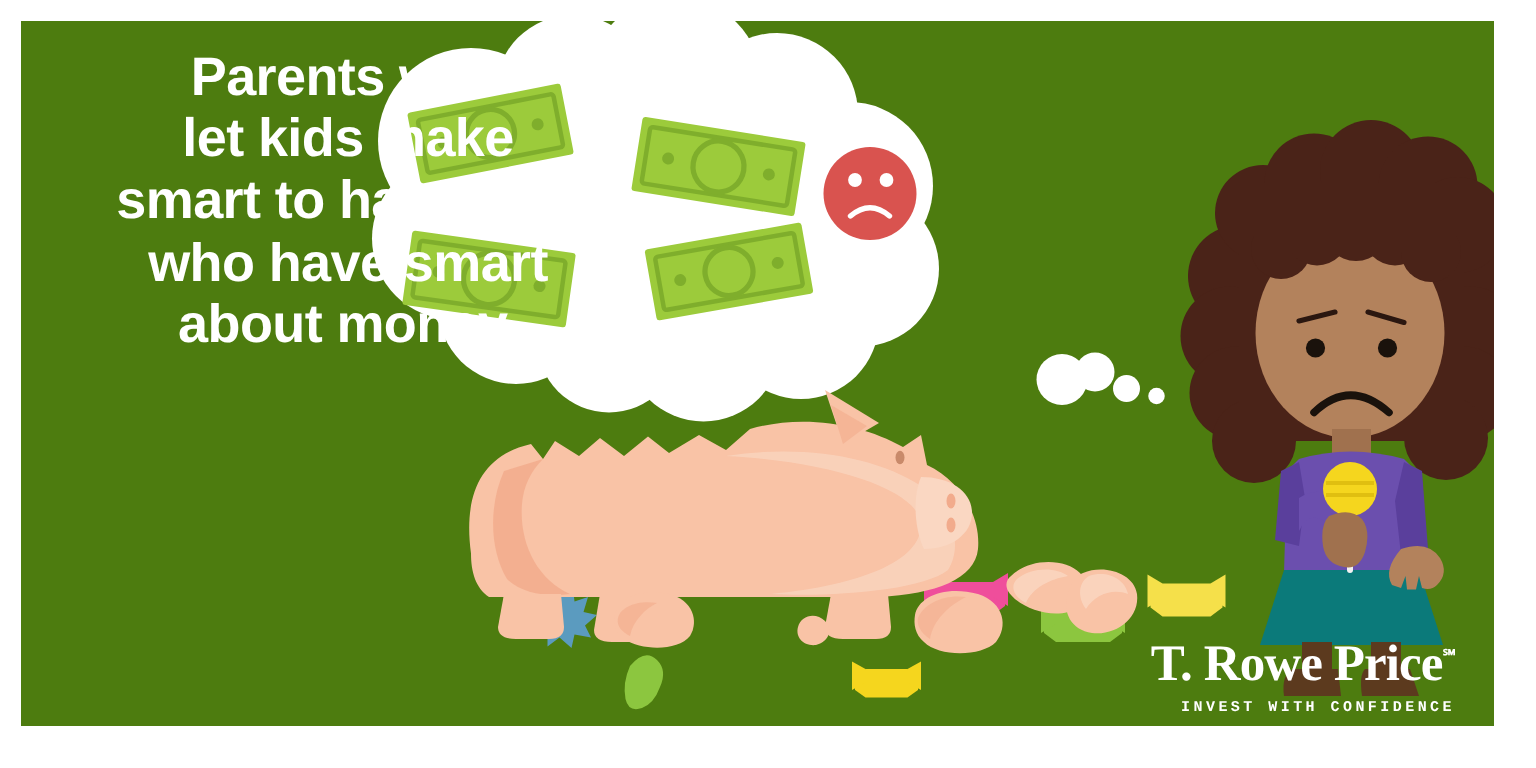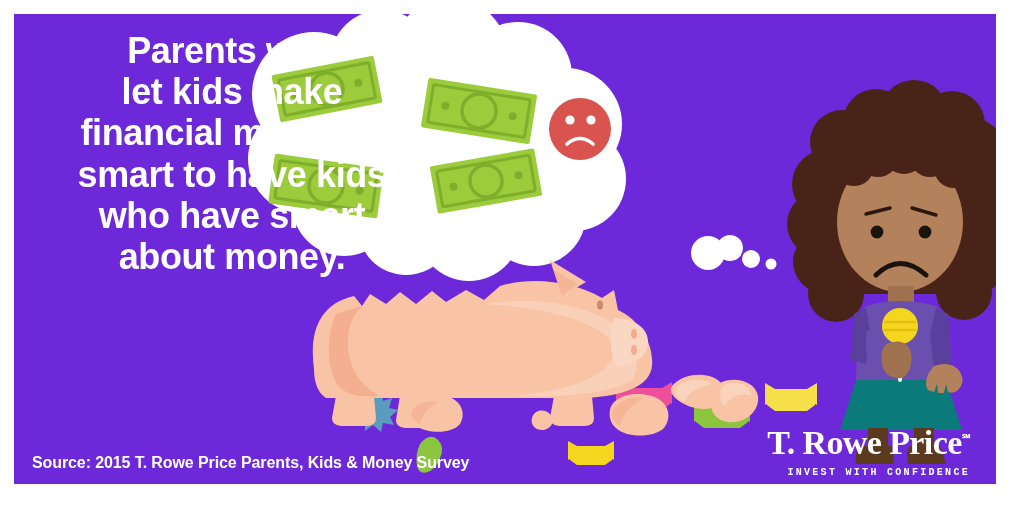--- a/index.html
+++ b/index.html
@@ -21,21 +21,21 @@
     background: #ffffff;
   }
 
   
   #canvas {
     position: absolute;
     left: 14px;
     top: 14px;
     width: 982px;
     height: 470px;
-    background: #6d28d9;
+    background: #4d7c0f;
     overflow: hidden;
   }
 
   
   #headline {
     position: absolute;
     left: 8px;
     top: 16px;
     width: 420px;
     text-align: center;
@@ -331,27 +331,25 @@
 
         <g>
           <path d="M872 330 q14 -6 22 2 q6 8 2 22 q-4 12 -14 10 q-12 -2 -14 -14 q-2 -14 4 -20 Z" fill="#a0714e"></path>
         </g>
       </g>
     </svg>
 
     <div id="headline">
       <span class="ln">Parents who</span>
       <span class="ln">let kids make</span>
-      <span class="ln">financial mistakes</span>
       <span class="ln">smart to have kids</span>
       <span class="ln">who have smart</span>
       <span class="ln">about money.</span>
     </div>
 
-    <div id="source-line">Source: 2015 T. Rowe Price Parents, Kids &amp; Money Survey</div>
 
     <div id="logo">
       <div id="logo-word"><span>T. Rowe Price</span><span id="logo-sm">℠</span></div>
       <div id="logo-tagline">INVEST WITH CONFIDENCE</div>
     </div>
 
   </div>
 </div>
 
 </body></html>

